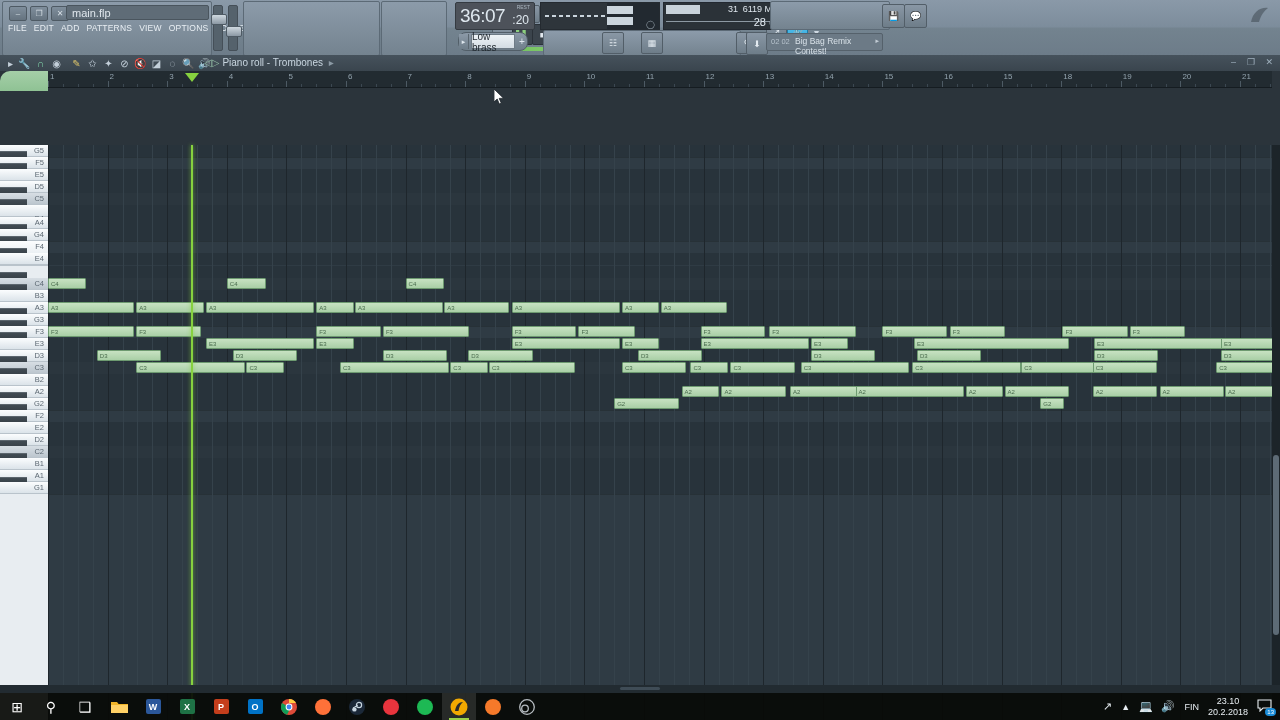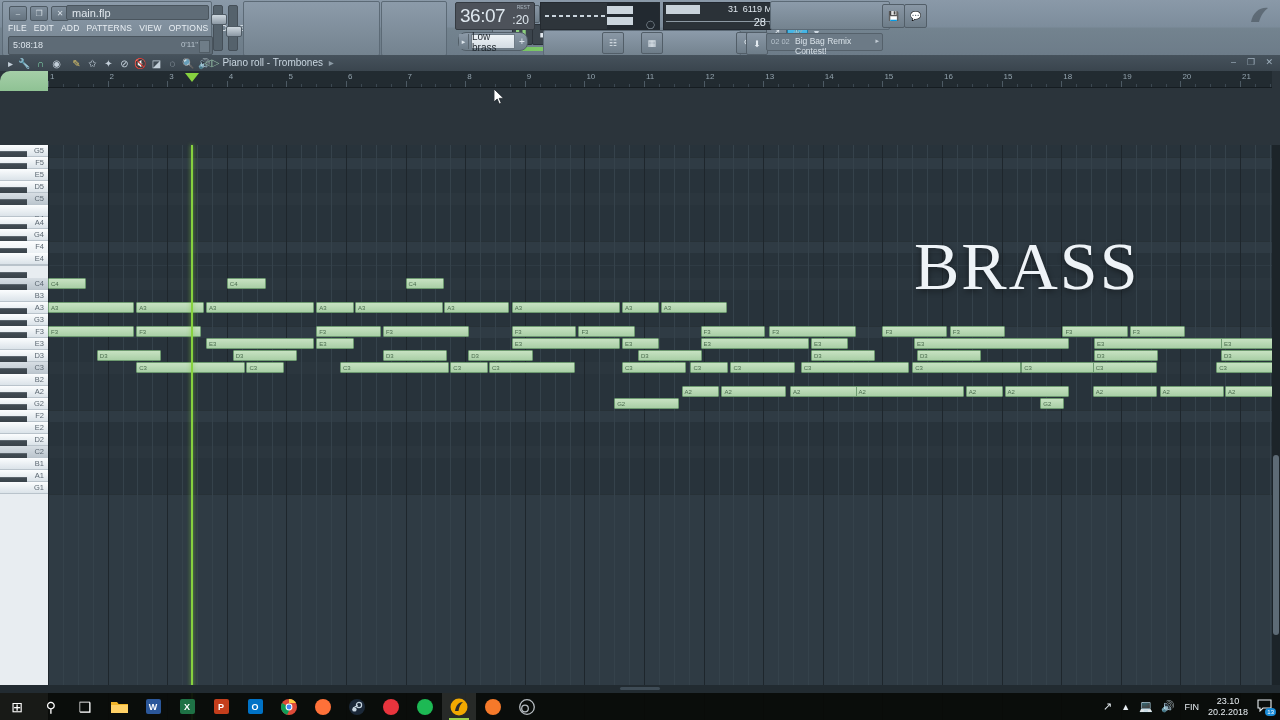--- a/index.html
+++ b/index.html
@@ -197,25 +197,20 @@
       <div class="filename">main.flp</div>
       <div class="menubar">
         <span>FILE</span>
         <span>EDIT</span>
         <span>ADD</span>
         <span>PATTERNS</span>
         <span>VIEW</span>
         <span>OPTIONS</span>
         <span>TOOLS</span>
         <span>?</span>
-      </div>
-      <div class="timebar">
-        <div class="tleft">5:08:18</div>
-        <div class="tright">0'11"</div>
-        <div class="ticon"></div>
       </div>
     </div>
 
     <div class="vslider" style="left:213px;top:5px;height:44px;">
       <div class="vknob" style="top:8px;"></div>
     </div>
     <div class="vslider" style="left:228px;top:5px;height:44px;">
       <div class="vknob" style="top:20px;"></div>
     </div>
 
@@ -696,21 +691,20 @@
         <div class="vline beat" style="left: 1087.7px;"></div>
         <div class="vline beat" style="left: 1102.6px;"></div>
         <div class="vline beat" style="left: 1117.5px;"></div>
         <div class="vline bar" style="left: 1132.4px;"></div>
         <div class="vline beat" style="left: 1147.3px;"></div>
         <div class="vline beat" style="left: 1162.2px;"></div>
         <div class="vline beat" style="left: 1177.1px;"></div>
         <div class="vline bar" style="left: 1192px;"></div>
         <div class="vline beat" style="left: 1206.9px;"></div>
         <div class="vline beat" style="left: 1221.8px;"></div>
-      <div class="brass" style="left:866px;top:82px;">BRASS</div>
     <div class="note" style="left: 0px; top: 132.55px; width: 37.548px;">C4</div>
         <div class="note" style="left: 178.8px; top: 132.55px; width: 38.74px;">C4</div>
         <div class="note" style="left: 357.6px; top: 132.55px; width: 38.74px;">C4</div>
         <div class="note" style="left: 0px; top: 156.65px; width: 86.42px;">A3</div>
         <div class="note" style="left: 88.208px; top: 156.65px; width: 67.348px;">A3</div>
         <div class="note" style="left: 157.94px; top: 156.65px; width: 108.472px;">A3</div>
         <div class="note" style="left: 268.2px; top: 156.65px; width: 37.548px;">A3</div>
         <div class="note" style="left: 306.94px; top: 156.65px; width: 87.612px;">A3</div>
         <div class="note" style="left: 396.34px; top: 156.65px; width: 64.368px;">A3</div>
         <div class="note" style="left: 463.688px; top: 156.65px; width: 108.472px;">A3</div>

